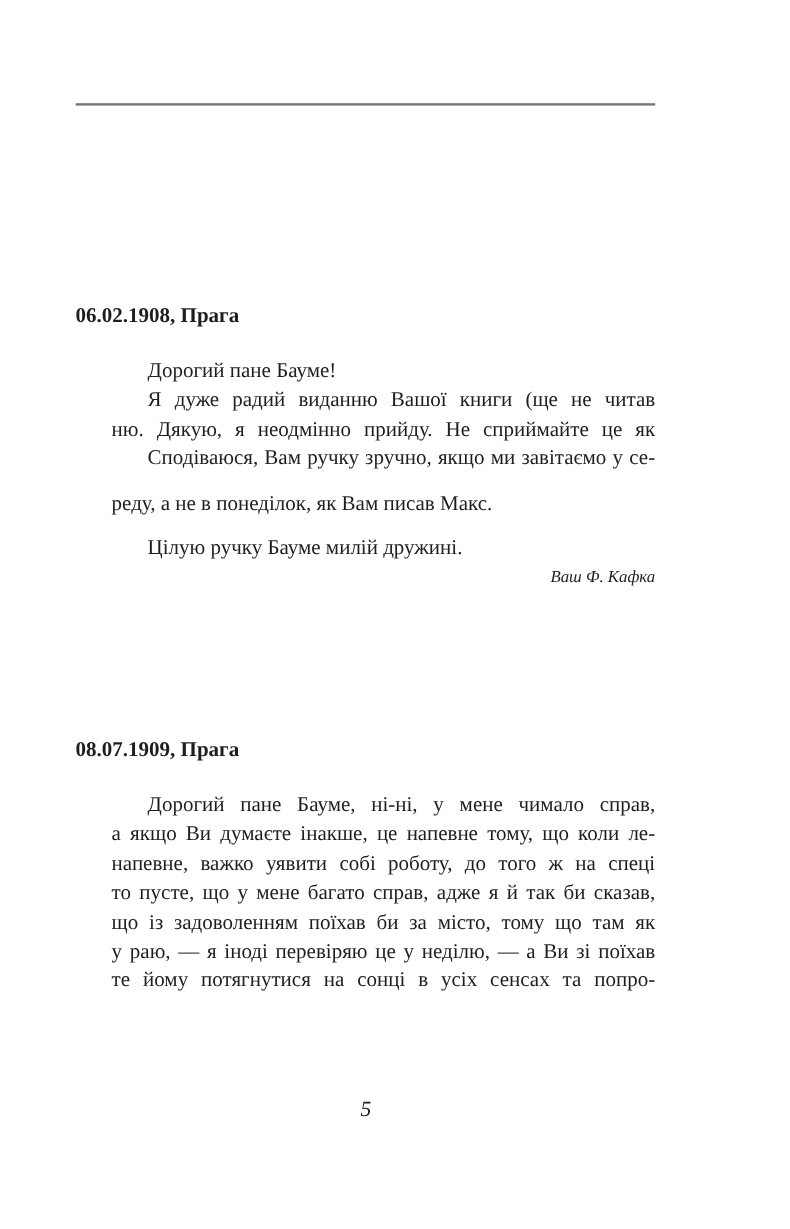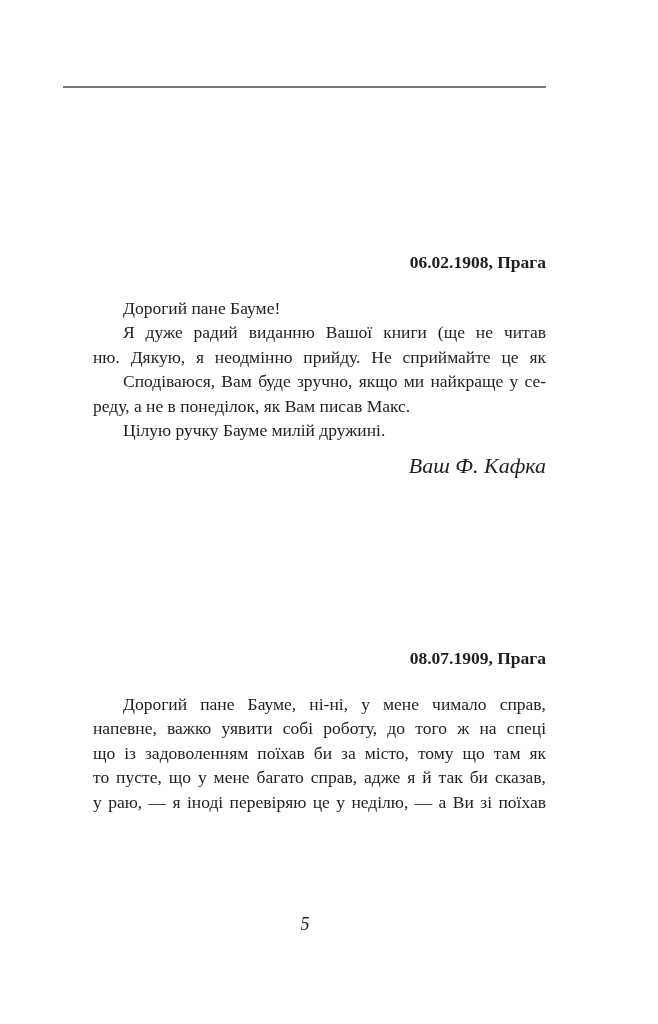--- a/index.html
+++ b/index.html
@@ -22,23 +22,23 @@
       width: 483px;
       height: 0;
       border-top: 2px solid #777777;
     }
     .letter {
       position: absolute;
       left: 63px;
       width: 483px;
     }
     .letter-1 { top: 250px; }
-    .letter-2 { top: 646px; }
+    .letter-2 { top: 612px; }
     .heading {
-      text-align: right;
+      text-align: left;
       font-weight: bold;
       font-size: 17.5px;
       line-height: 24px;
       margin: 0 0 22px 0;
     }
     .para {
       font-size: 17.5px;
       line-height: 24.4px;
       text-align: justify;
       text-align-last: left;
@@ -47,30 +47,31 @@
       hyphens: manual;
     }
     .line {
       display: block;
       text-align: justify;
       text-align-last: justify;
       white-space: nowrap;
     }
     .line.last {
       text-align-last: left;
+      margin-top: 13px;
     }
     .line.indent {
       padding-left: 30px;
     }
     .signature {
       font-style: italic;
       text-align: right;
-      font-size: 22px;
+      font-size: 14px;
       line-height: 24.4px;
-      margin-top: 12px;
+      margin-top: 2px;
     }
     .page-number {
       position: absolute;
       left: 0;
       width: 610px;
       top: 914px;
       text-align: center;
       font-style: italic;
       font-size: 18px;
     }
@@ -86,39 +87,41 @@
   <div class="para">
     <span class="line indent last">Дорогий пане Бауме!</span>
   </div>
 
   <div class="para">
     <span class="line indent">Я дуже радий виданню Вашої книги (ще не читав</span>
     <span class="line">ню. Дякую, я неодмінно прийду. Не сприймайте це як</span>
   </div>
 
   <div class="para">
-    <span class="line indent">Сподіваюся, Вам буде зручно, якщо ми найкраще у се-</span>
+    <span class="line indent">Сподіваюся, Вам ручку зручно, якщо ми завітаємо у се-</span>
     <span class="line last">реду, а не в понеділок, як Вам писав Макс.</span>
   </div>
 
   <div class="para">
     <span class="line indent last">Цілую ручку Бауме милій дружині.</span>
   </div>
 
   <div class="signature">Ваш Ф. Кафка</div>
 </div>
 
 <div class="letter letter-2">
   <div class="heading">08.07.1909, Прага</div>
 
   <div class="para">
     <span class="line indent">Дорогий пане Бауме, ні-ні, у мене чимало справ,</span>
+    <span class="line">а якщо Ви думаєте інакше, це напевне тому, що коли ле-</span>
     <span class="line">напевне, важко уявити собі роботу, до того ж на спеці</span>
+    <span class="line">то пусте, що у мене багато справ, адже я й так би сказав,</span>
     <span class="line">що із задоволенням поїхав би за місто, тому що там як</span>
-    <span class="line">то пусте, що у мене багато справ, адже я й так би сказав,</span>
     <span class="line">у раю, — я іноді перевіряю це у неділю, — а Ви зі поїхав</span>
   </div>
 
   <div class="para">
+    <span class="line">те йому потягнутися на сонці в усіх сенсах та попро-</span>
   </div>
 </div>
 
 <div class="page-number">5</div>
 
 </body></html>

